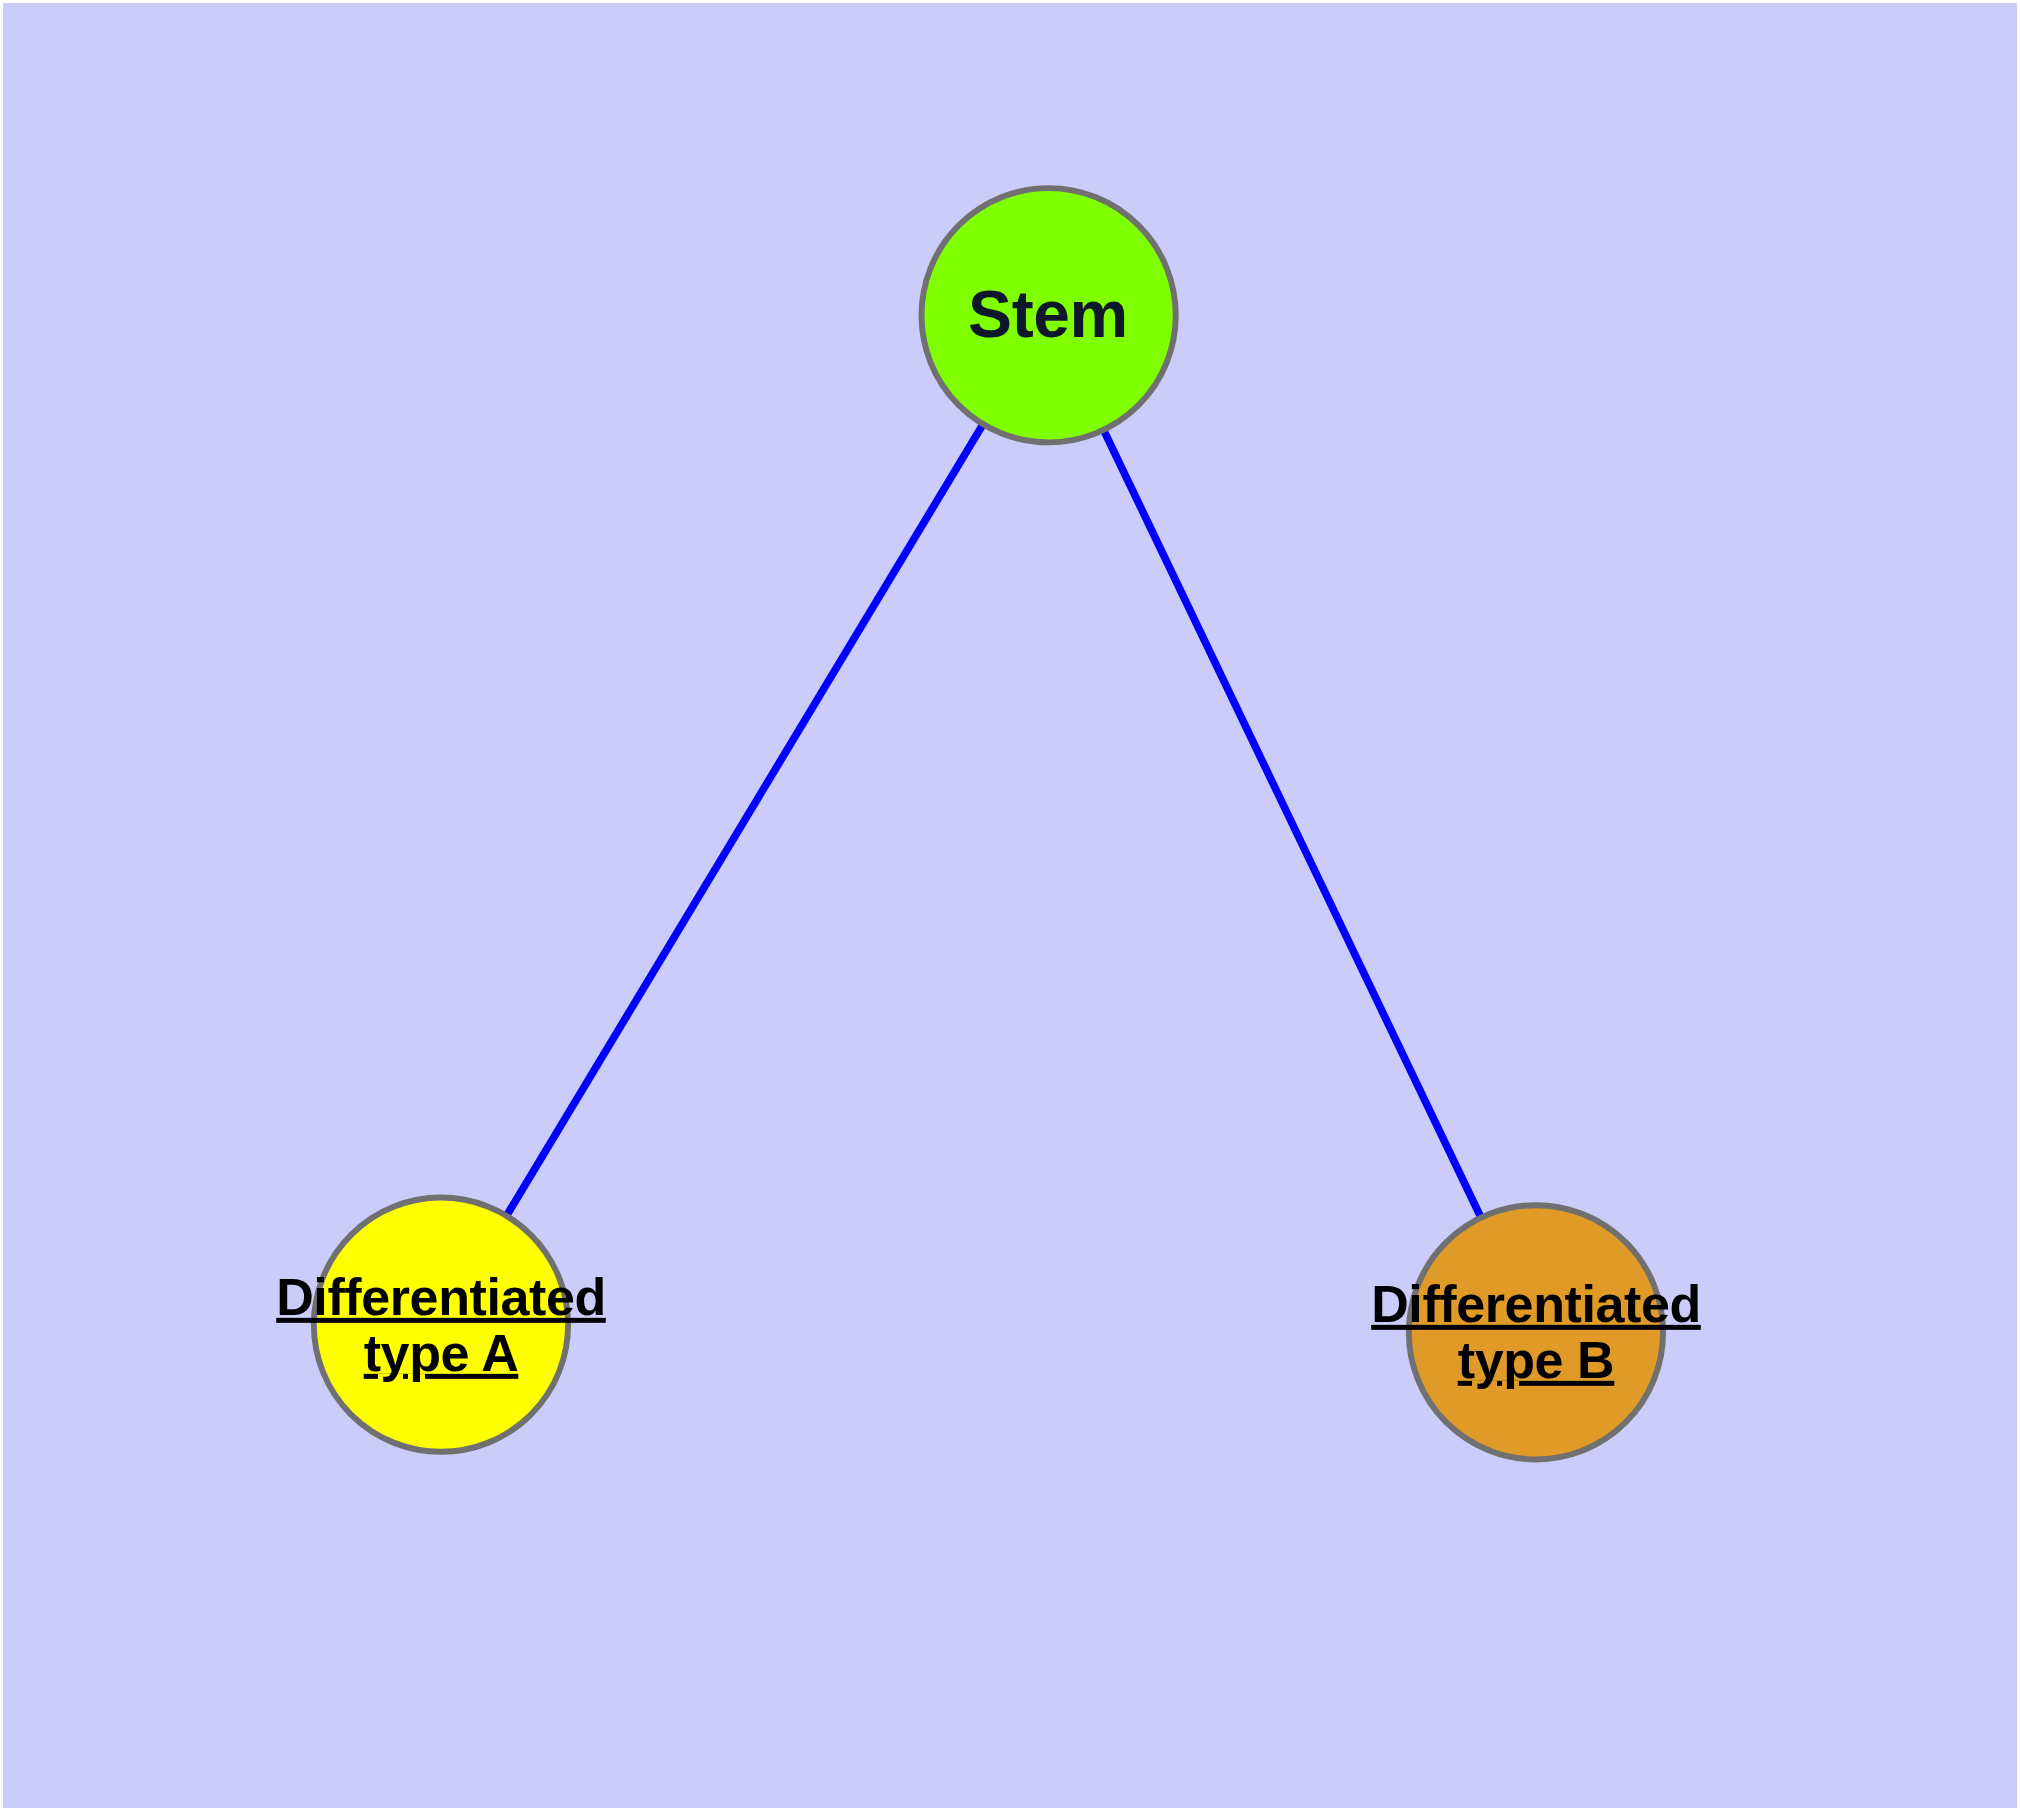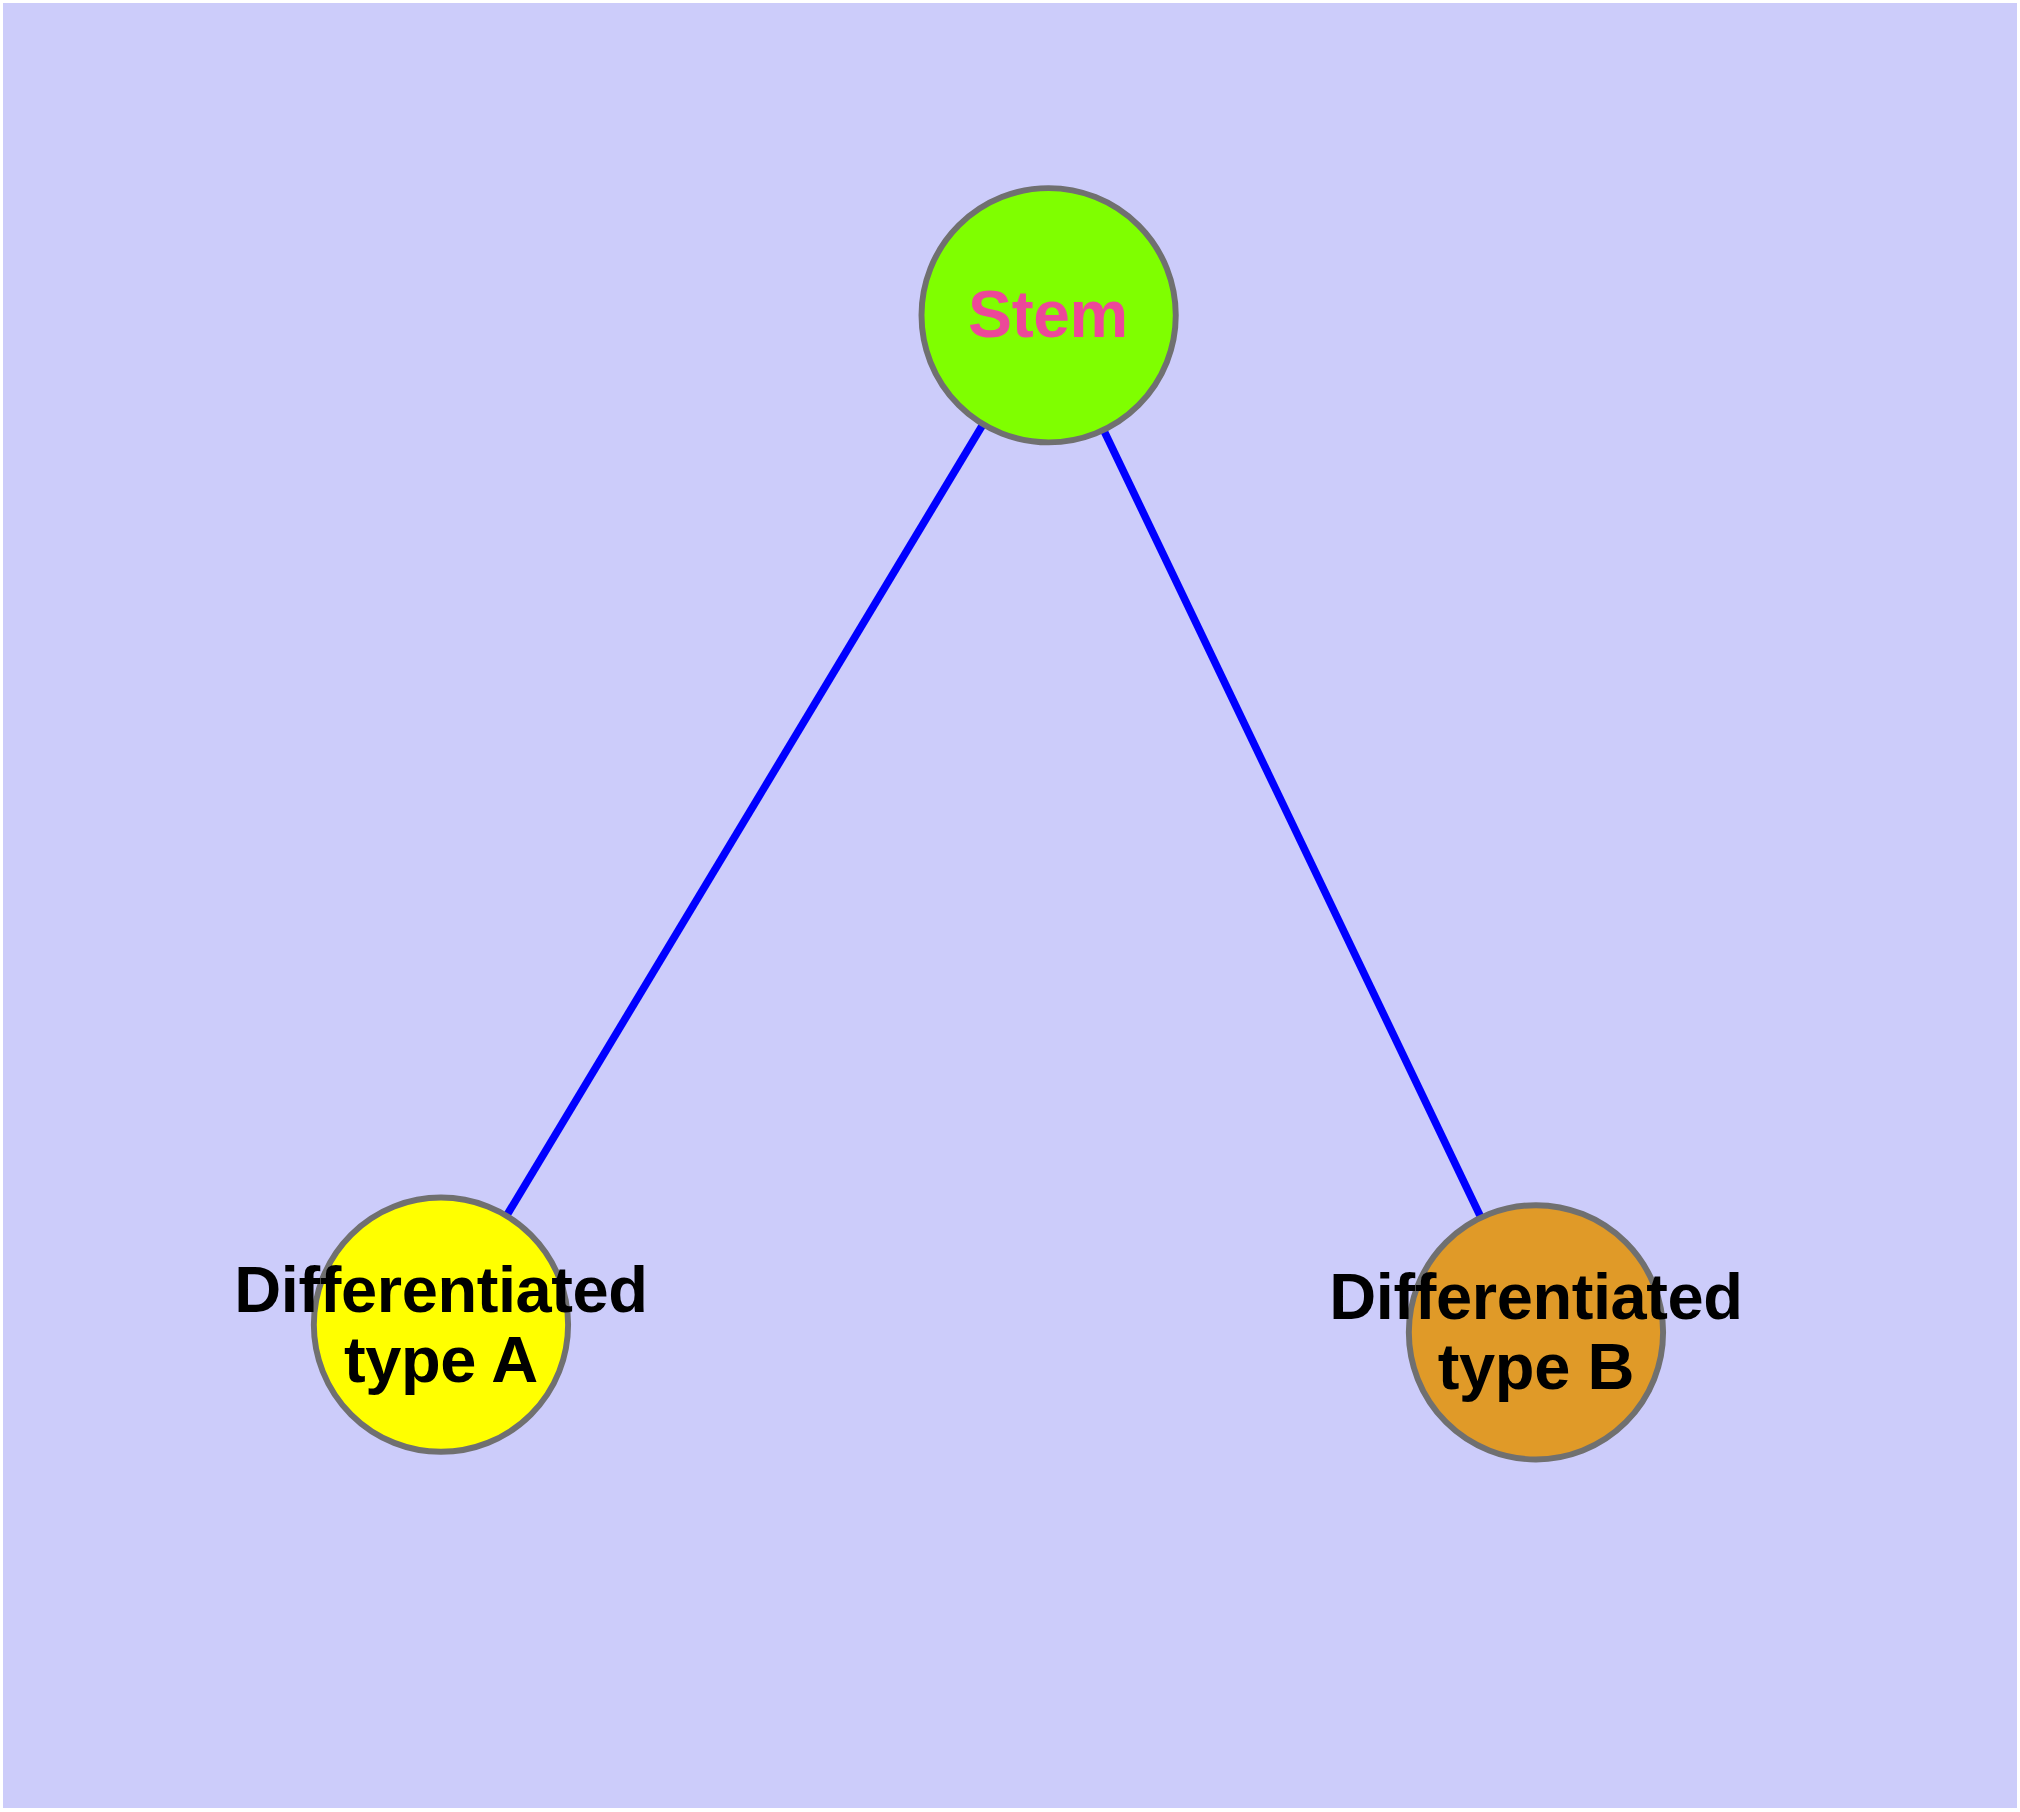--- a/index.html
+++ b/index.html
@@ -36,39 +36,39 @@
     font-family: "Liberation Sans", "DejaVu Sans", sans-serif;
     font-weight: bold;
     color: #000000;
     text-align: center;
     white-space: pre;
     line-height: 1.08;
     pointer-events: none;
     letter-spacing: -0.4px;
   }
   .label-stem { font-size: 66px; }
-  .label-leaf { font-size: 65px; }
+  .label-leaf { font-size: 52px; text-decoration: underline; }
 </style>
 </head>
 <body>
 
 <div id="canvas">
   <div class="graph-bg" style="background: rgb(204, 204, 250);"></div>
 
   <svg id="graph-svg" viewBox="0 0 2384 2138">
     <g>
       <line id="edge0" x1="1237" y1="372" x2="520" y2="1563" stroke="#0000ff" stroke-width="9"></line>
       <line id="edge1" x1="1237" y1="372" x2="1812" y2="1572" stroke="#0000ff" stroke-width="9"></line>
     </g>
     <g>
       <circle id="node0" cx="1237" cy="372" r="150" fill="#7fff00" stroke="#707070" stroke-width="7"></circle>
       <circle id="node1" cx="520" cy="1563" r="150" fill="#ffff00" stroke="#707070" stroke-width="7"></circle>
       <circle id="node2" cx="1812" cy="1572" r="150" fill="#e09a28" stroke="#707070" stroke-width="7"></circle>
     </g>
   </svg>
 
-  <div class="node-label label-stem" id="lbl0" style="left: 1048px; top: 315px; color: #ec4899;">Stem</div>
+  <div class="node-label label-stem" id="lbl0" style="left: 1048px; top: 315px; color: #0f172a;">Stem</div>
   <div class="node-label label-leaf" id="lbl1" style="left: 441px; top: 1325px; color: rgb(0, 0, 0);">Differentiated
 type A</div>
   <div class="node-label label-leaf" id="lbl2" style="left: 1536px; top: 1332px; color: rgb(0, 0, 0);">Differentiated
 type B</div>
 </div>
 
 
 </body></html>

